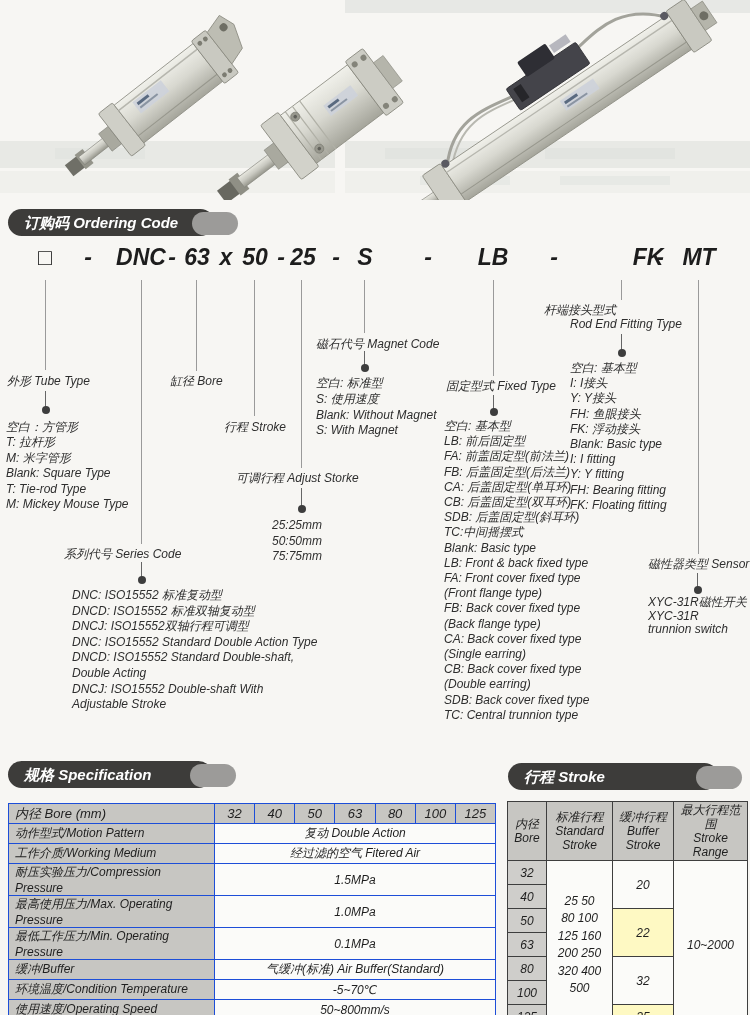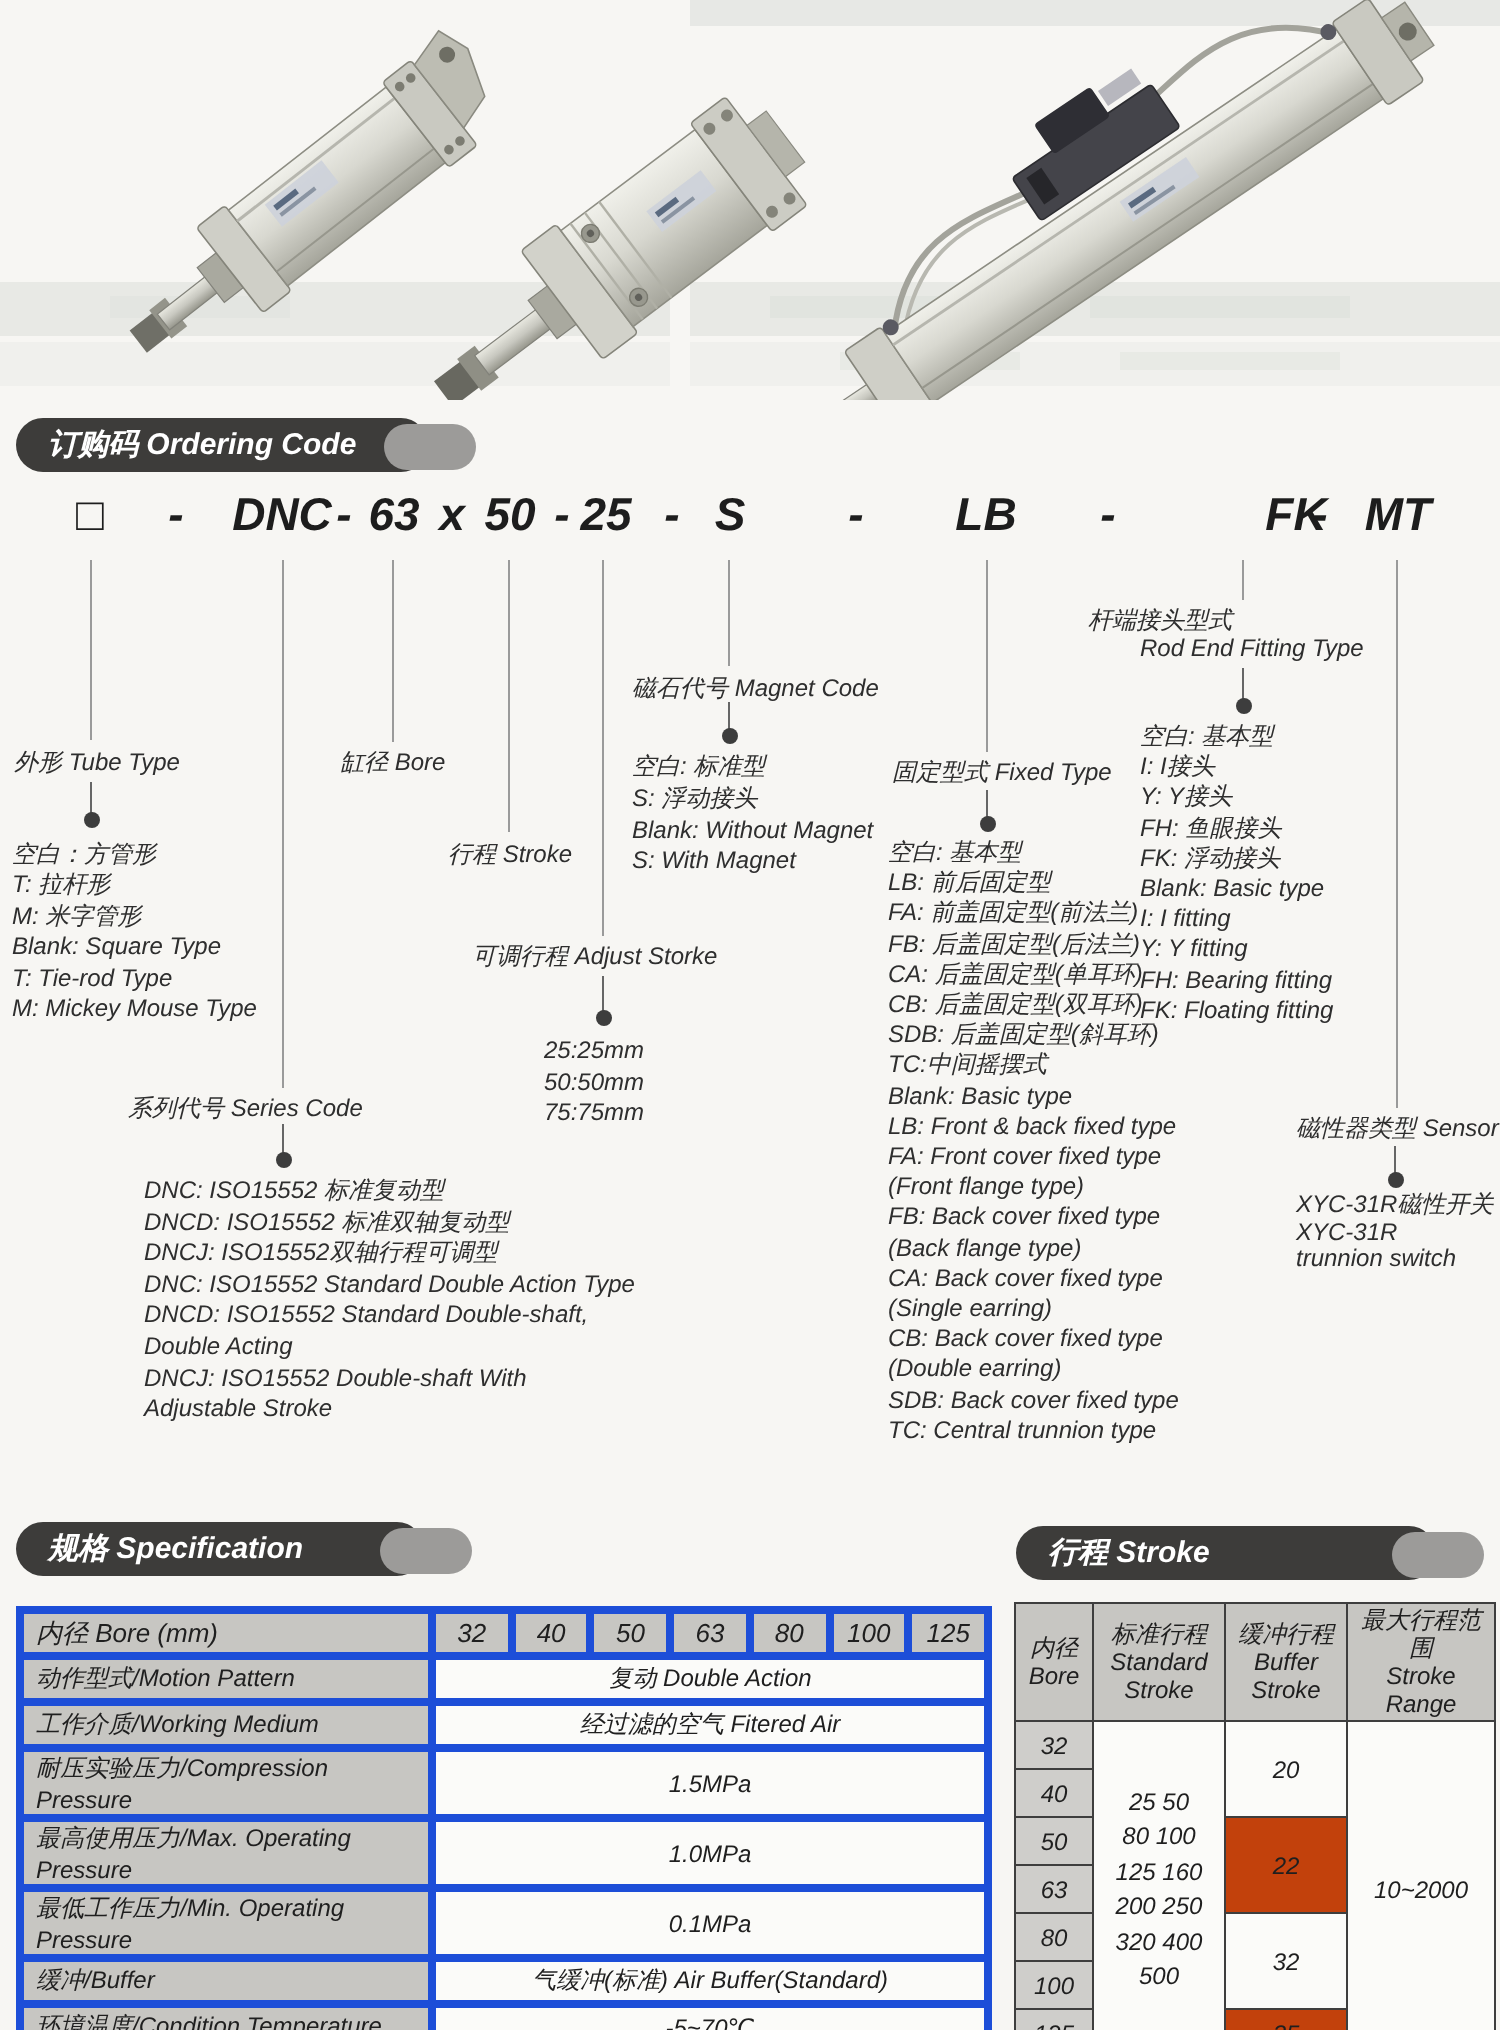--- a/index.html
+++ b/index.html
@@ -11,30 +11,30 @@
   .banner::after{content:"";position:absolute;top:3px;right:-24px;width:46px;height:23px;background:#9c9b99;
           border-radius:12px;z-index:-1;}
   .cp{position:absolute;top:244px;transform:translateX(-50%);font-size:23px;font-weight:bold;color:#1d1d1d;white-space:nowrap;}
   .vline{position:absolute;width:1px;background:#9a9a9a;}
   .dotline{position:absolute;width:1px;background:#666;}
   .dotline::after{content:"";position:absolute;left:-3.5px;bottom:-7px;width:8px;height:8px;border-radius:50%;background:#3d3d3d;}
   .lbl{position:absolute;font-size:12px;color:#2e2e2e;white-space:nowrap;}
   .opts{position:absolute;font-size:12px;color:#2e2e2e;white-space:nowrap;line-height:15.2px;}
   table{border-collapse:collapse;}
   .spec{position:absolute;left:8px;top:803px;width:488px;font-size:12px;color:#1f1f1f;table-layout:fixed;}
-  .spec td{border:4px solid #1d4ed8;height:19px;padding:0 3px;background:#fbfbf9;text-align:center;overflow:hidden;}
+  .spec td{border:1px solid #1d4ed8;height:19px;padding:0 3px;background:#fbfbf9;text-align:center;overflow:hidden;}
   .spec td.lab{background:#c7c6c2;text-align:left;padding-left:6px;}
   .spec tr.hdr td{background:#c7c6c2;font-size:13px;}
   .spec tr:last-child td{border-bottom:2px solid #222;}
   .stk{position:absolute;left:507px;top:801px;width:240px;font-size:12px;color:#1f1f1f;table-layout:fixed;}
   .stk td{border:1px solid #3e3e3e;text-align:center;background:#fbfbf9;overflow:hidden;}
   .stk tr.hd td{background:#c7c6c2;white-space:pre-line;line-height:14px;height:51px;}
   .stk td.bore{background:#cfcecb;height:21px;}
   .stk td.std{white-space:pre-line;line-height:17.5px;}
-  .stk td.gray{background:#c2410c;}
+  .stk td.gray{background:#fef9c3;}
   .stk tr:last-child td{border-bottom:3px solid #141414;}
 </style>
 </head>
 <body>
 
 <div id="page">
 
   <svg class="products" width="750" height="200" viewBox="0 0 750 200">
     <defs>
       <linearGradient id="gb" x1="0" y1="0" x2="0" y2="1">
@@ -200,21 +200,21 @@
   <div class="opts" style="left:272px;top:518px;line-height:15.6px">
       <div>25:25mm</div>
       <div>50:50mm</div>
       <div>75:75mm</div>
     </div>
 
   <div class="lbl" style="left:316px;top:336px">磁石代号 Magnet Code</div>
   <div class="dotline" style="left:364px;top:351px;height:14px"></div>
   <div class="opts" style="left:316px;top:376px;line-height:15.8px">
       <div>空白: 标准型</div>
-      <div>S: 浮动接头</div>
+      <div>S: 使用速度</div>
       <div>Blank: Without Magnet</div>
       <div>S: With Magnet</div>
     </div>
 
   <div class="lbl" style="left:446px;top:378px">固定型式 Fixed Type</div>
   <div class="dotline" style="left:493px;top:395px;height:14px"></div>
   <div class="opts" style="left:444px;top:419px;line-height:15.2px">
       <div>空白: 基本型</div>
       <div>LB: 前后固定型</div>
       <div>FA: 前盖固定型(前法兰)</div>

